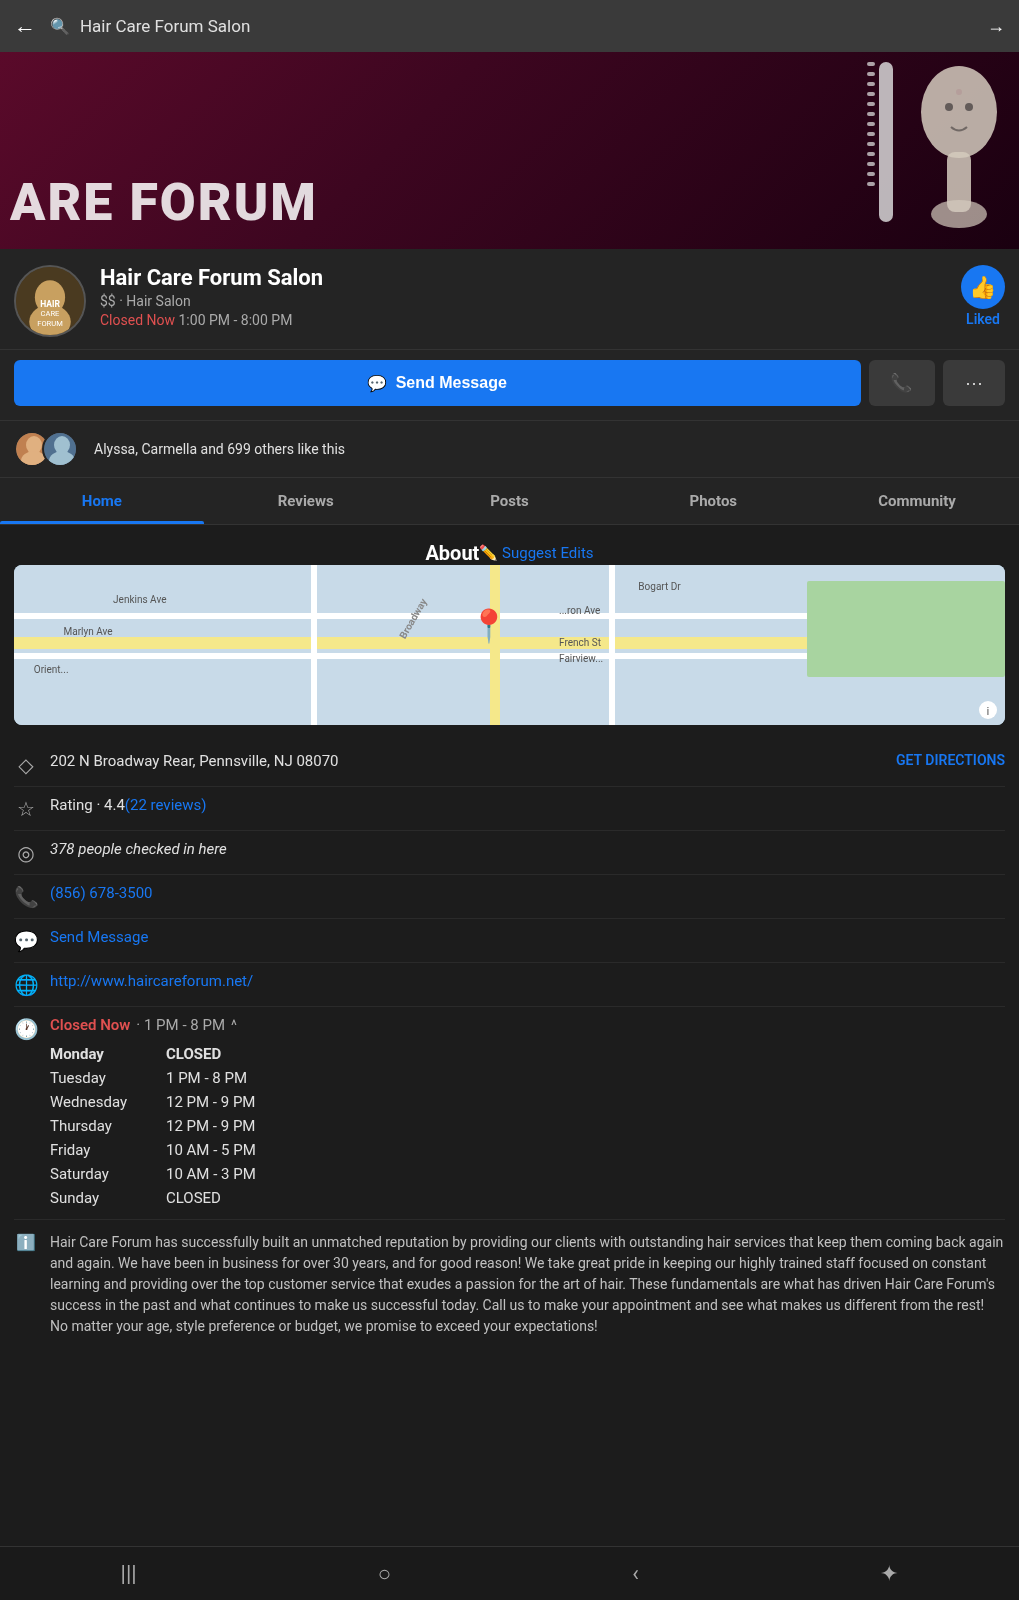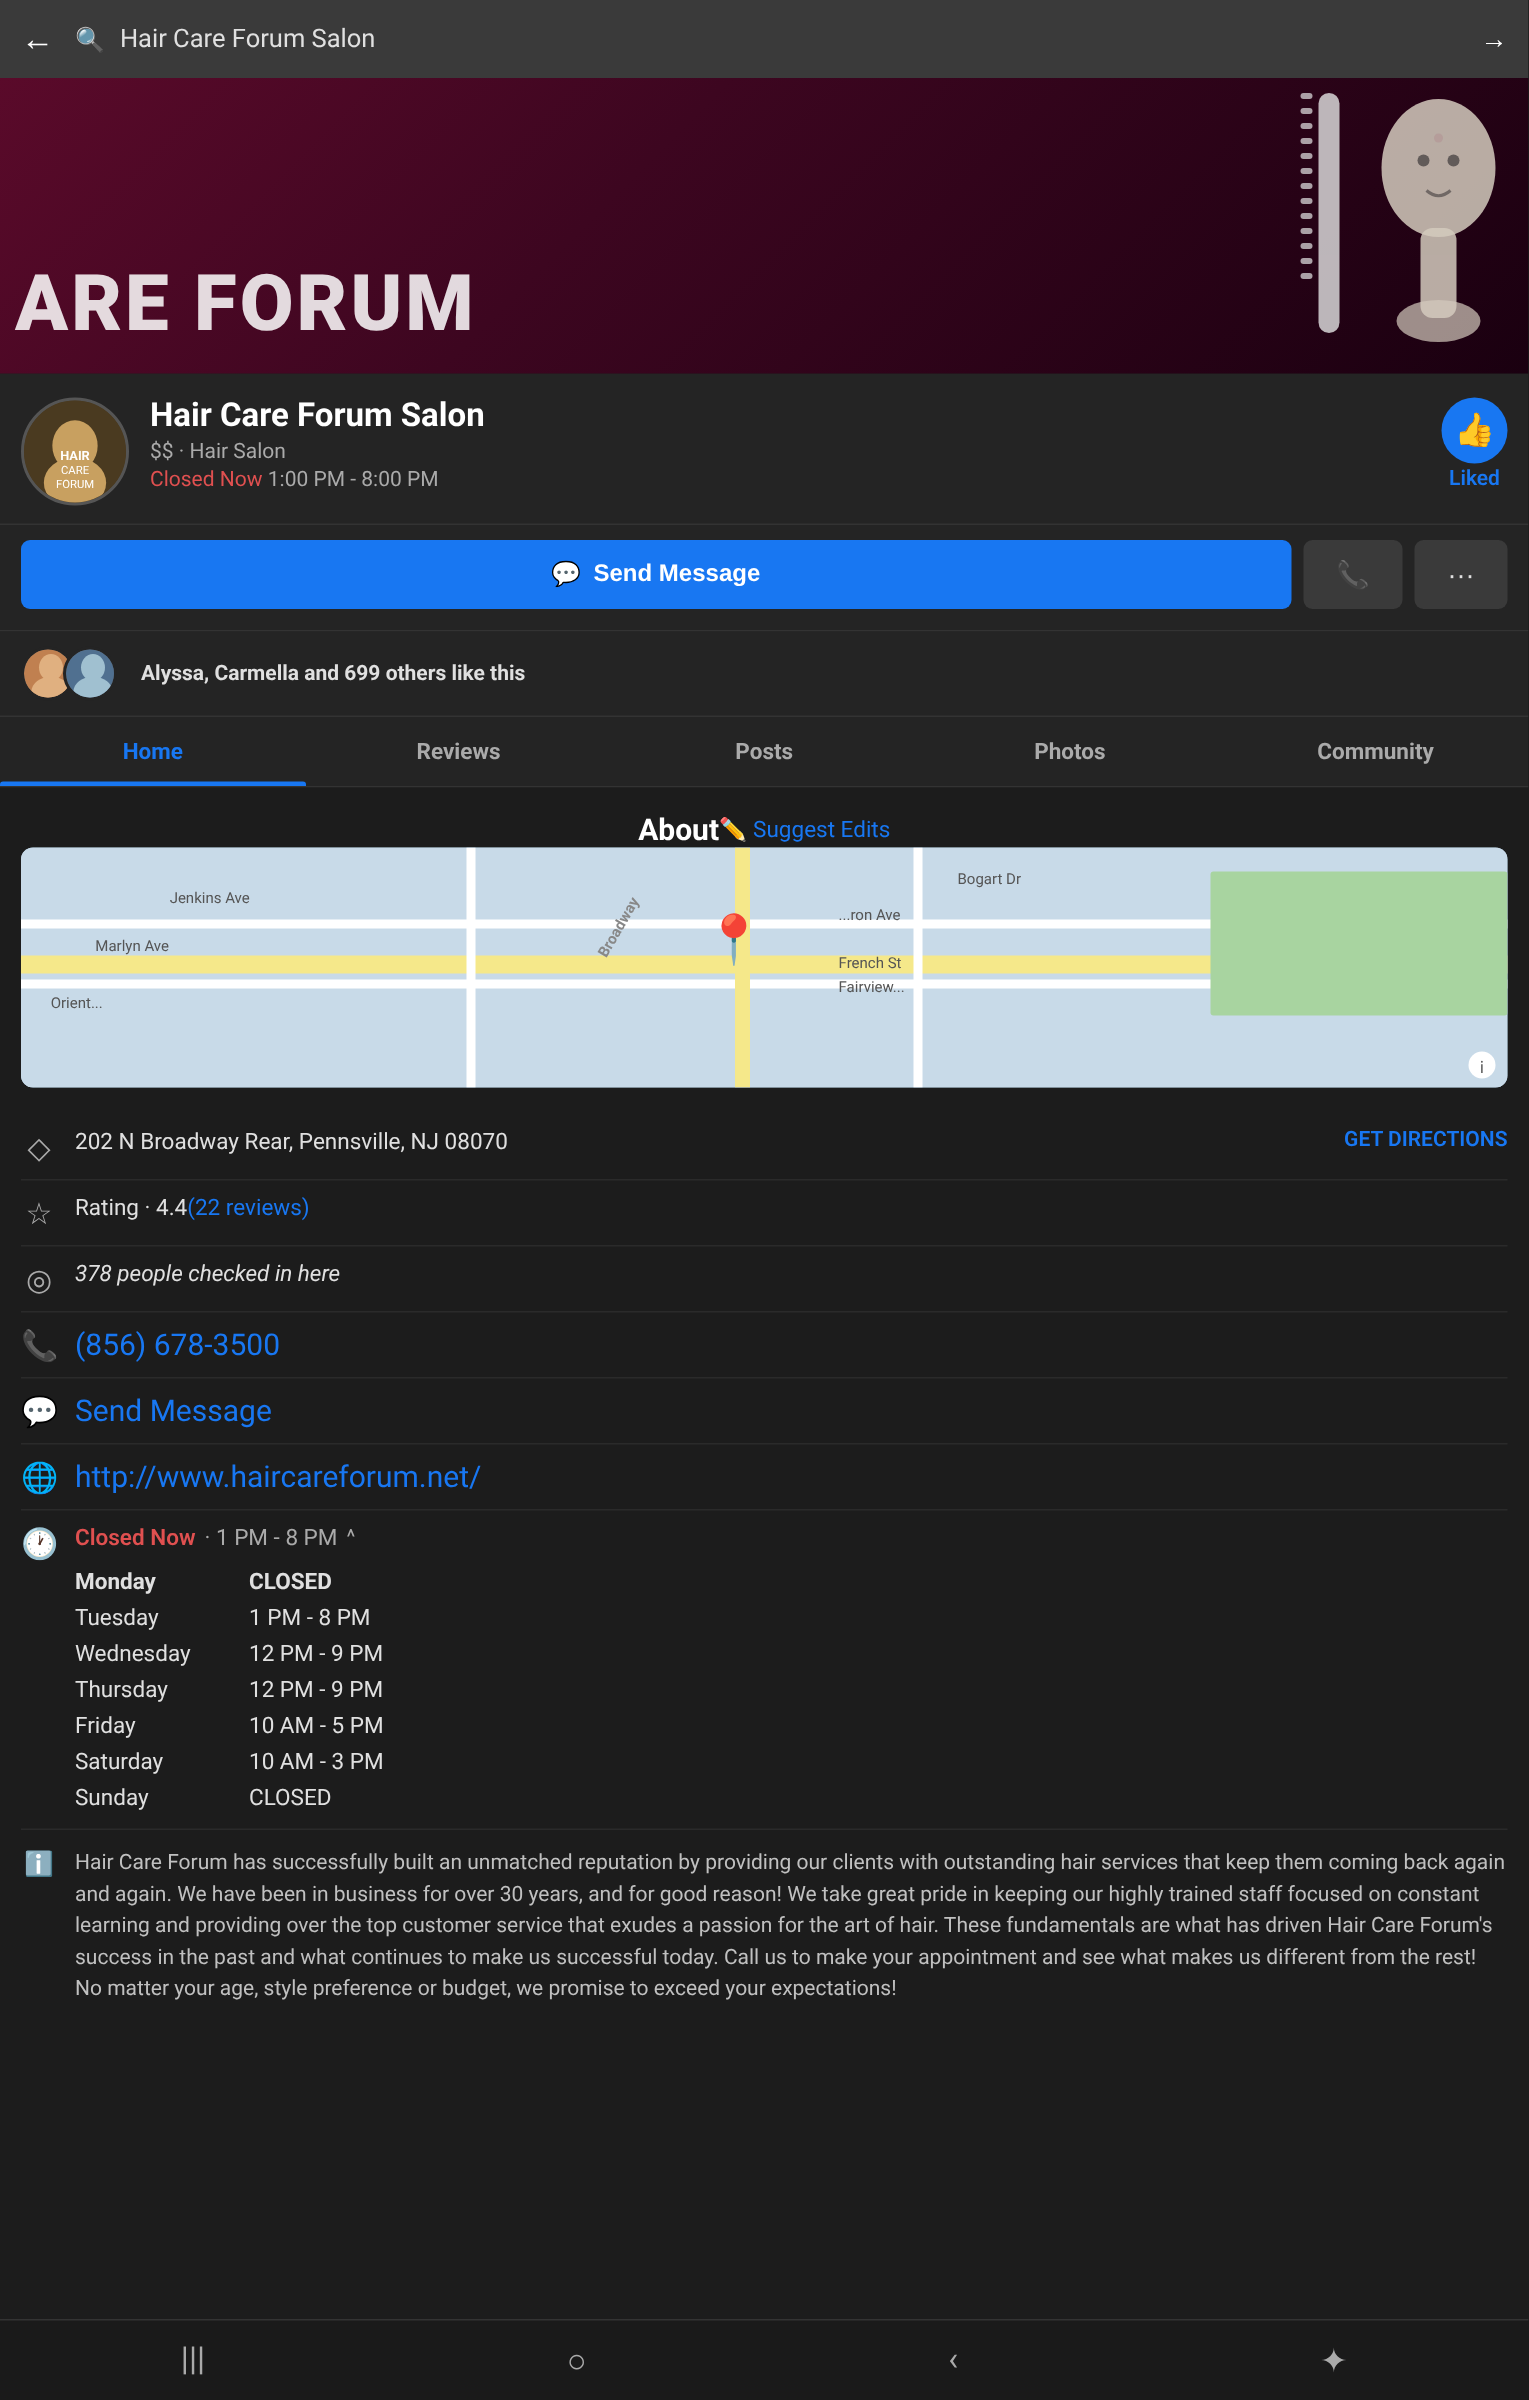--- a/index.html
+++ b/index.html
@@ -179,21 +179,20 @@
     }
 
     
     .likes-row {
       background: #242424;
       padding: 10px 14px;
       display: flex;
       align-items: center;
       gap: 10px;
       border-bottom: 1px solid #333;
-      font-weight: bold;
     }
     .likes-avatars {
       display: flex;
     }
     .likes-avatars .mini-avatar {
       width: 36px;
       height: 36px;
       border-radius: 50%;
       border: 2px solid #242424;
       margin-right: -8px;
@@ -331,21 +330,21 @@
     }
     .info-content {
       flex: 1;
     }
     .info-address {
       color: #e0e0e0;
       font-size: 15px;
     }
     .info-link-blue {
       color: #1877f2;
-      font-size: 20px;
+      font-size: 15px;
       text-decoration: none;
     }
     .info-directions {
       color: #1877f2;
       font-size: 14px;
       font-weight: 600;
       margin-left: auto;
       cursor: pointer;
       flex-shrink: 0;
     }

